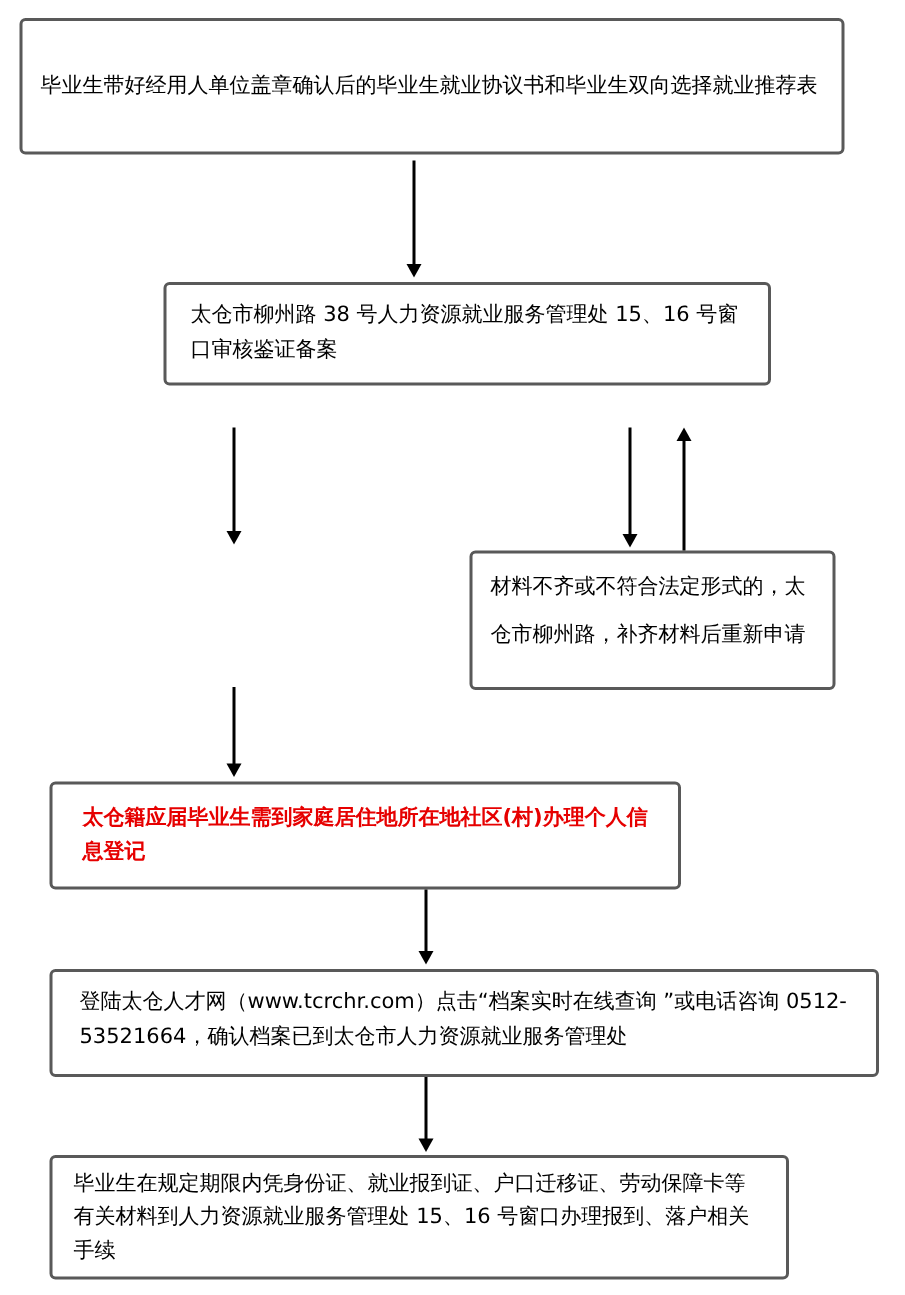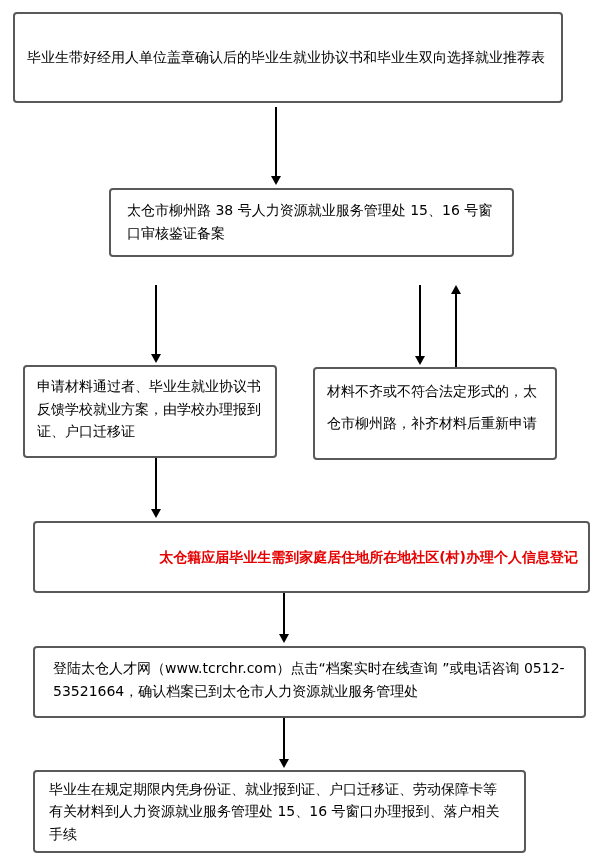--- a/index.html
+++ b/index.html
@@ -33,21 +33,21 @@
     word-break: break-all;
   }
   #n1 { left: 13px;  top: 12px;  width: 550px; height: 91px;
         display: flex; align-items: center; padding: 0 12px; }
   #n2 { left: 85px;  top: 188px; width: 405px; height: 69px;
         padding: 9px 10px 0 16px; margin-left: 24px; }
   #n3 { left: 23px;  top: 365px; width: 254px; height: 93px;
         padding: 8px 11px 0 12px; }
   #n4 { left: 313px; top: 367px; width: 244px; height: 93px;
         padding: 6px 8px 0 12px; line-height: 2.3; }
-  #n5 { left: 33px;  top: 521px; width: 557px; height: 72px;
+  #n5 { left: 33px;  top: 521px; width: 421px; height: 72px;
         display: flex; align-items: center; padding: 0 10px 0 20px;
         color: var(--emphasis-color); font-weight: bold; justify-content: flex-end; }
   #n6 { left: 33px;  top: 646px; width: 553px; height: 72px;
         padding: 9px 14px 0 18px; }
   #n7 { left: 33px;  top: 770px; width: 493px; height: 83px;
         padding: 6px 20px 0 14px; line-height: 1.6; }
 
   .aline {
     position: absolute;
     width: 2px;
@@ -89,21 +89,20 @@
 <body>
 
 <div id="canvas">
 
   <div class="node" id="n1">
     <span>毕业生带好经用人单位盖章确认后的毕业生就业协议书和毕业生双向选择就业推荐表</span>
   </div>
 
   <div class="node" id="n2">太仓市柳州路 38 号人力资源就业服务管理处 15、16 号窗口审核鉴证备案</div>
 
-  <div class="node" id="n3">申请材料通过者、毕业生就业协议书反馈学校就业方案，由学校办理报到证、户口迁移证</div>
 
   <div class="node" id="n4">材料不齐或不符合法定形式的，太仓市柳州路，补齐材料后重新申请</div>
 
   <div class="node" id="n5">
     <span>太仓籍应届毕业生需到家庭居住地所在地社区(村)办理个人信息登记</span>
   </div>
 
   <div class="node" id="n6">登陆太仓人才网（www.tcrchr.com）点击“档案实时在线查询 ”或电话咨询 0512-53521664，确认档案已到太仓市人力资源就业服务管理处</div>
 
   <div class="node" id="n7">毕业生在规定期限内凭身份证、就业报到证、户口迁移证、劳动保障卡等有关材料到人力资源就业服务管理处 15、16 号窗口办理报到、落户相关手续</div>

